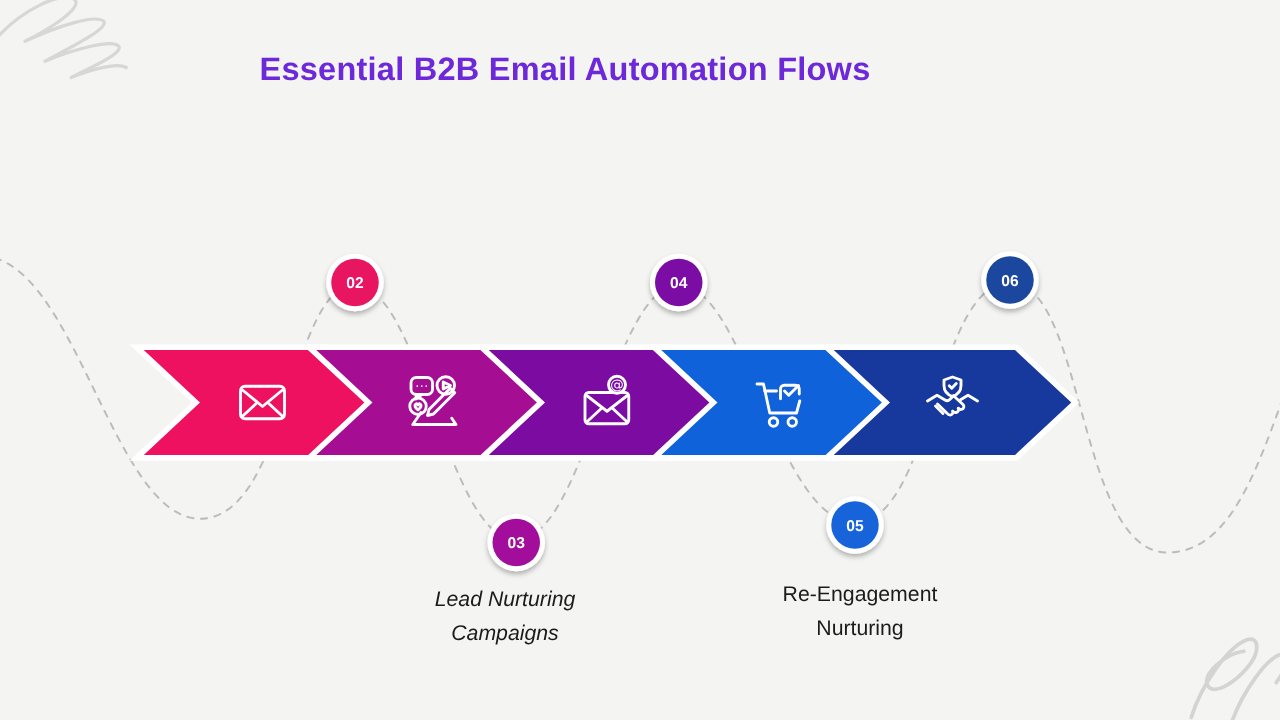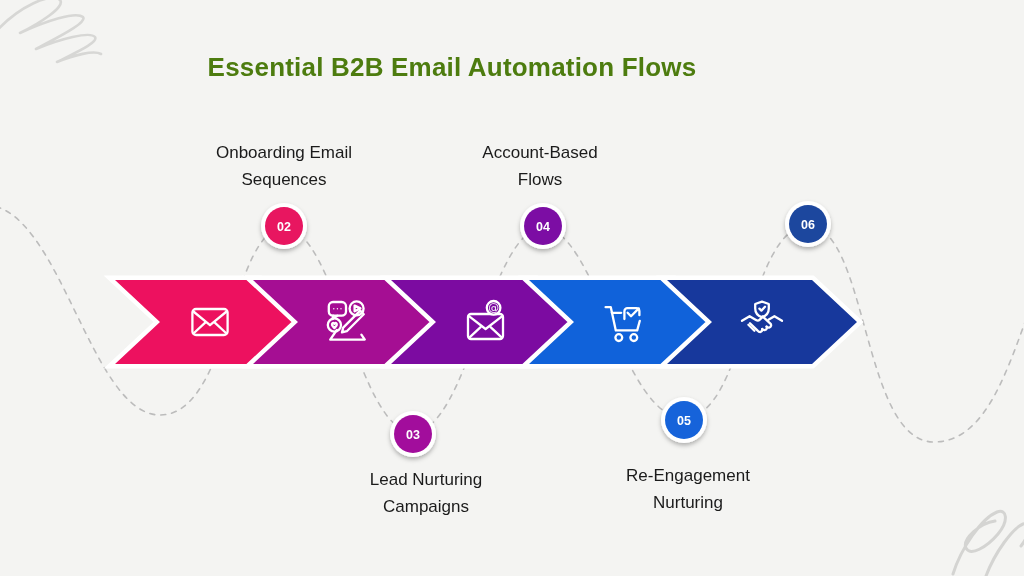--- a/index.html
+++ b/index.html
@@ -4,33 +4,33 @@
 <style>
   html,body{margin:0;padding:0;}
   body{
     width:1024px;height:576px;
     background:#f4f4f2;
     font-family:"Liberation Sans","DejaVu Sans",sans-serif;
     position:relative;overflow:hidden;
   }
   .stage{position:absolute;inset:0;}
   .title{
-    position:absolute;top:52px;left:0;width:904px;
-    text-align:center;font-size:26px;font-weight:700;color:#4d7c0f;
+    position:absolute;top:40px;left:0;width:904px;
+    text-align:center;font-size:26px;font-weight:700;color:#6d28d9;
     letter-spacing:.2px;
   }
   .step-label{
     position:absolute;transform:translateX(-50%);
     text-align:center;font-size:17px;line-height:1.6;color:#1b1b1b;
     white-space:pre-line;width:260px;
   }
   .lbl-02{left:284px;top:139px;}
   .lbl-04{left:540px;top:139px;}
   .lbl-06{left:810px;top:139px;}
-  .lbl-03{left:426px;top:466px;}
+  .lbl-03{left:404px;top:466px;font-style:italic;}
   .lbl-05{left:688px;top:462px;}
   svg{display:block;}
   .icon{stroke:#fff;fill:none;stroke-width:1.15;stroke-linecap:round;stroke-linejoin:round;}
 </style>
 </head>
 <body>
 
 <div class="stage">
 
   <div class="title">Essential B2B Email Automation Flows</div>
@@ -135,22 +135,18 @@
         <text x="684" y="424.5" text-anchor="middle" font-size="12.5" font-weight="600" fill="#ffffff">05</text>
       </g>
       <g filter="url(#badgeShadow)">
         <circle cx="808" cy="224" r="23" fill="#ffffff"></circle>
         <circle cx="808" cy="224" r="19" fill="#1c469e"></circle>
         <text x="808" y="228.5" text-anchor="middle" font-size="12.5" font-weight="600" fill="#ffffff">06</text>
       </g>
     </g>
   </svg>
 
-  <div class="step-label lbl-02">Onboarding Email
-Sequences</div>
   <div class="step-label lbl-03">Lead Nurturing
 Campaigns</div>
-  <div class="step-label lbl-04">Account-Based
-Flows</div>
   <div class="step-label lbl-05">Re-Engagement
 Nurturing</div>
 
 </div>
 
 </body></html>

